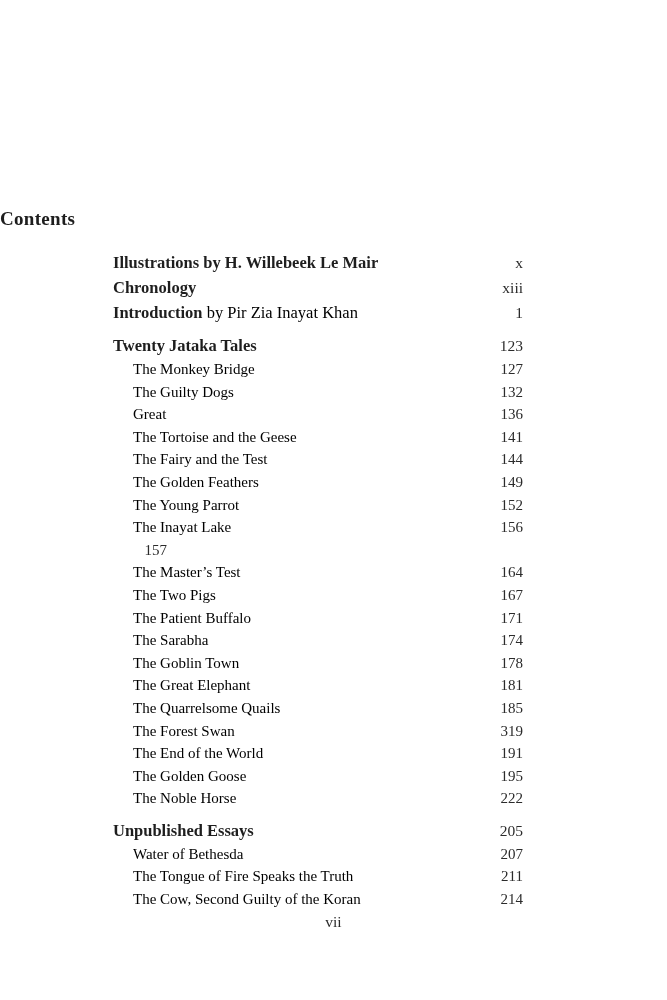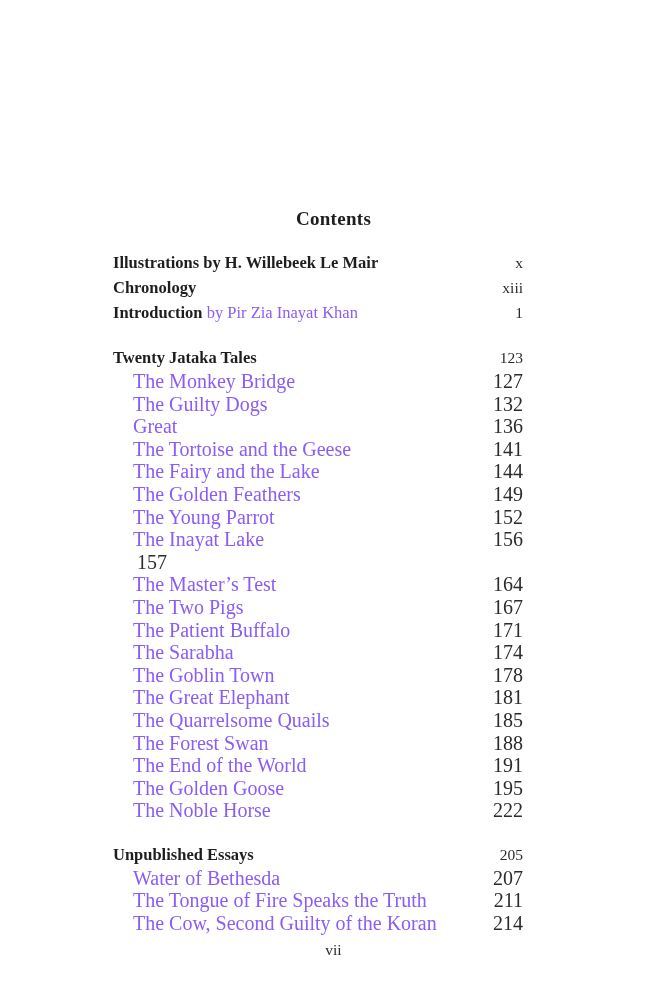--- a/index.html
+++ b/index.html
@@ -13,21 +13,20 @@
   .sheet {
     position: relative;
     width: 667px; height: 1000px;
     box-sizing: border-box;
     background: var(--page-bg, #ffffff);
     padding-top: 208px;
     overflow: hidden;
   }
   .title {
     margin: 0;
-    text-align: center;
     font-size: 19px;
     font-weight: 700;
     letter-spacing: 0.3px;
     color: #1e1e1e;
   }
   .toc {
     margin: 20px 0 0 113px;
     width: 410px;
   }
   .row {
@@ -35,42 +34,42 @@
     justify-content: space-between;
     align-items: baseline;
   }
   .row.main {
     font-size: 16.5px;
     font-weight: 700;
     line-height: 25px;
     color: #1e1e1e;
   }
   .row.sub {
-    font-size: 20px;
+    font-size: 15px;
     font-weight: 400;
     line-height: 22.6px;
     padding-left: 20px;
   }
-  .row.gap { margin-top: 20px; }
+  .row.gap { margin-top: 8px; }
   .row .label { padding-right: 12px; }
-  .row .label .regular { font-weight: 400; color: #8b5cf6; }
+  .row .label .regular { font-weight: 400; color: #000000; }
   .row.main .num {
     font-weight: 400;
     font-size: 15.5px;
     color: #2b2b2b;
   }
   .row .num {
     flex: 0 0 auto;
     min-width: 34px;
     text-align: right;
   }
   .folio {
     position: absolute;
     left: 0; right: 0;
-    top: 941px;
+    top: 913px;
     text-align: center;
     font-size: 15.5px;
     color: #2b2b2b;
   }
 </style>
 </head>
 <body>
 
 <div class="sheet">
   <h1 class="title">Contents</h1>
@@ -109,21 +108,21 @@
     <span class="label"><span class="boldpart"></span><span class="regular">Great</span></span>
     <span class="num">136</span>
   </div>
 
   <div class="row sub">
     <span class="label"><span class="boldpart"></span><span class="regular">The Tortoise and the Geese</span></span>
     <span class="num">141</span>
   </div>
 
   <div class="row sub">
-    <span class="label"><span class="boldpart"></span><span class="regular">The Fairy and the Lake</span></span>
+    <span class="label"><span class="boldpart"></span><span class="regular">The Fairy and the Test</span></span>
     <span class="num">144</span>
   </div>
 
   <div class="row sub">
     <span class="label"><span class="boldpart"></span><span class="regular">The Golden Feathers</span></span>
     <span class="num">149</span>
   </div>
 
   <div class="row sub">
     <span class="label"><span class="boldpart"></span><span class="regular">The Young Parrot</span></span>
@@ -169,21 +168,21 @@
     <span class="num">181</span>
   </div>
 
   <div class="row sub">
     <span class="label"><span class="boldpart"></span><span class="regular">The Quarrelsome Quails</span></span>
     <span class="num">185</span>
   </div>
 
   <div class="row sub">
     <span class="label"><span class="boldpart"></span><span class="regular">The Forest Swan</span></span>
-    <span class="num">188</span>
+    <span class="num">319</span>
   </div>
 
   <div class="row sub">
     <span class="label"><span class="boldpart"></span><span class="regular">The End of the World</span></span>
     <span class="num">191</span>
   </div>
 
   <div class="row sub">
     <span class="label"><span class="boldpart"></span><span class="regular">The Golden Goose</span></span>
     <span class="num">195</span>

